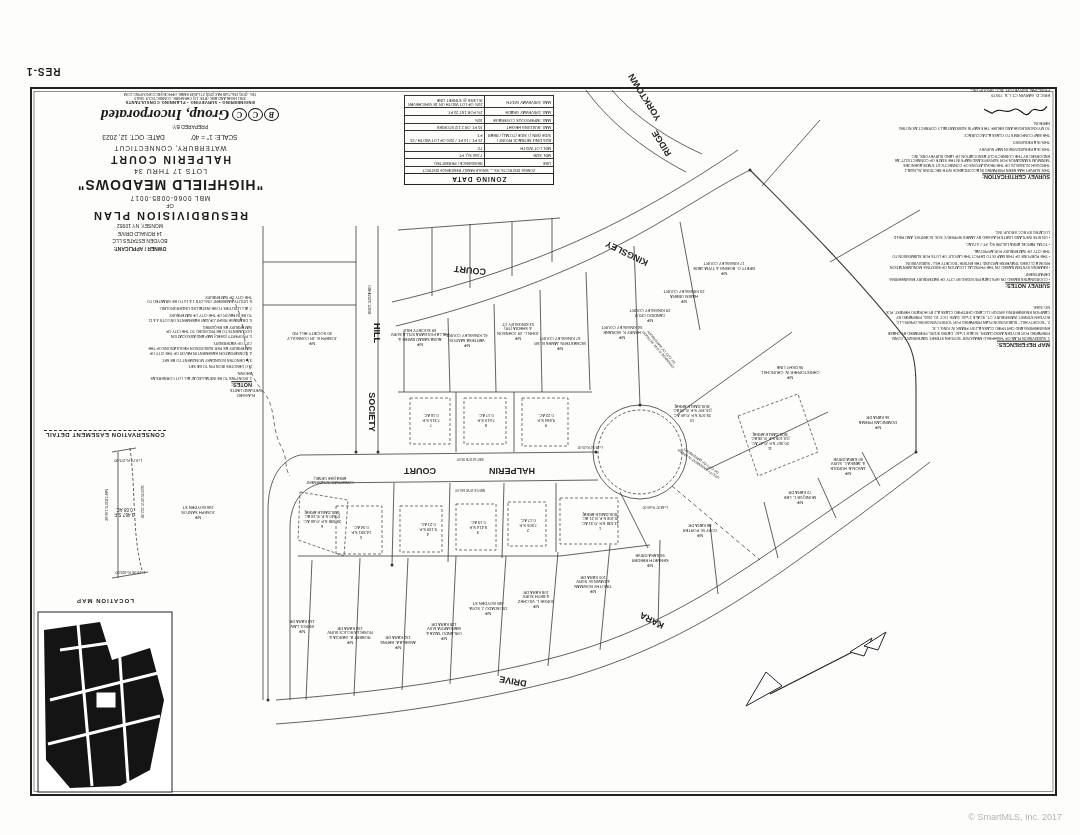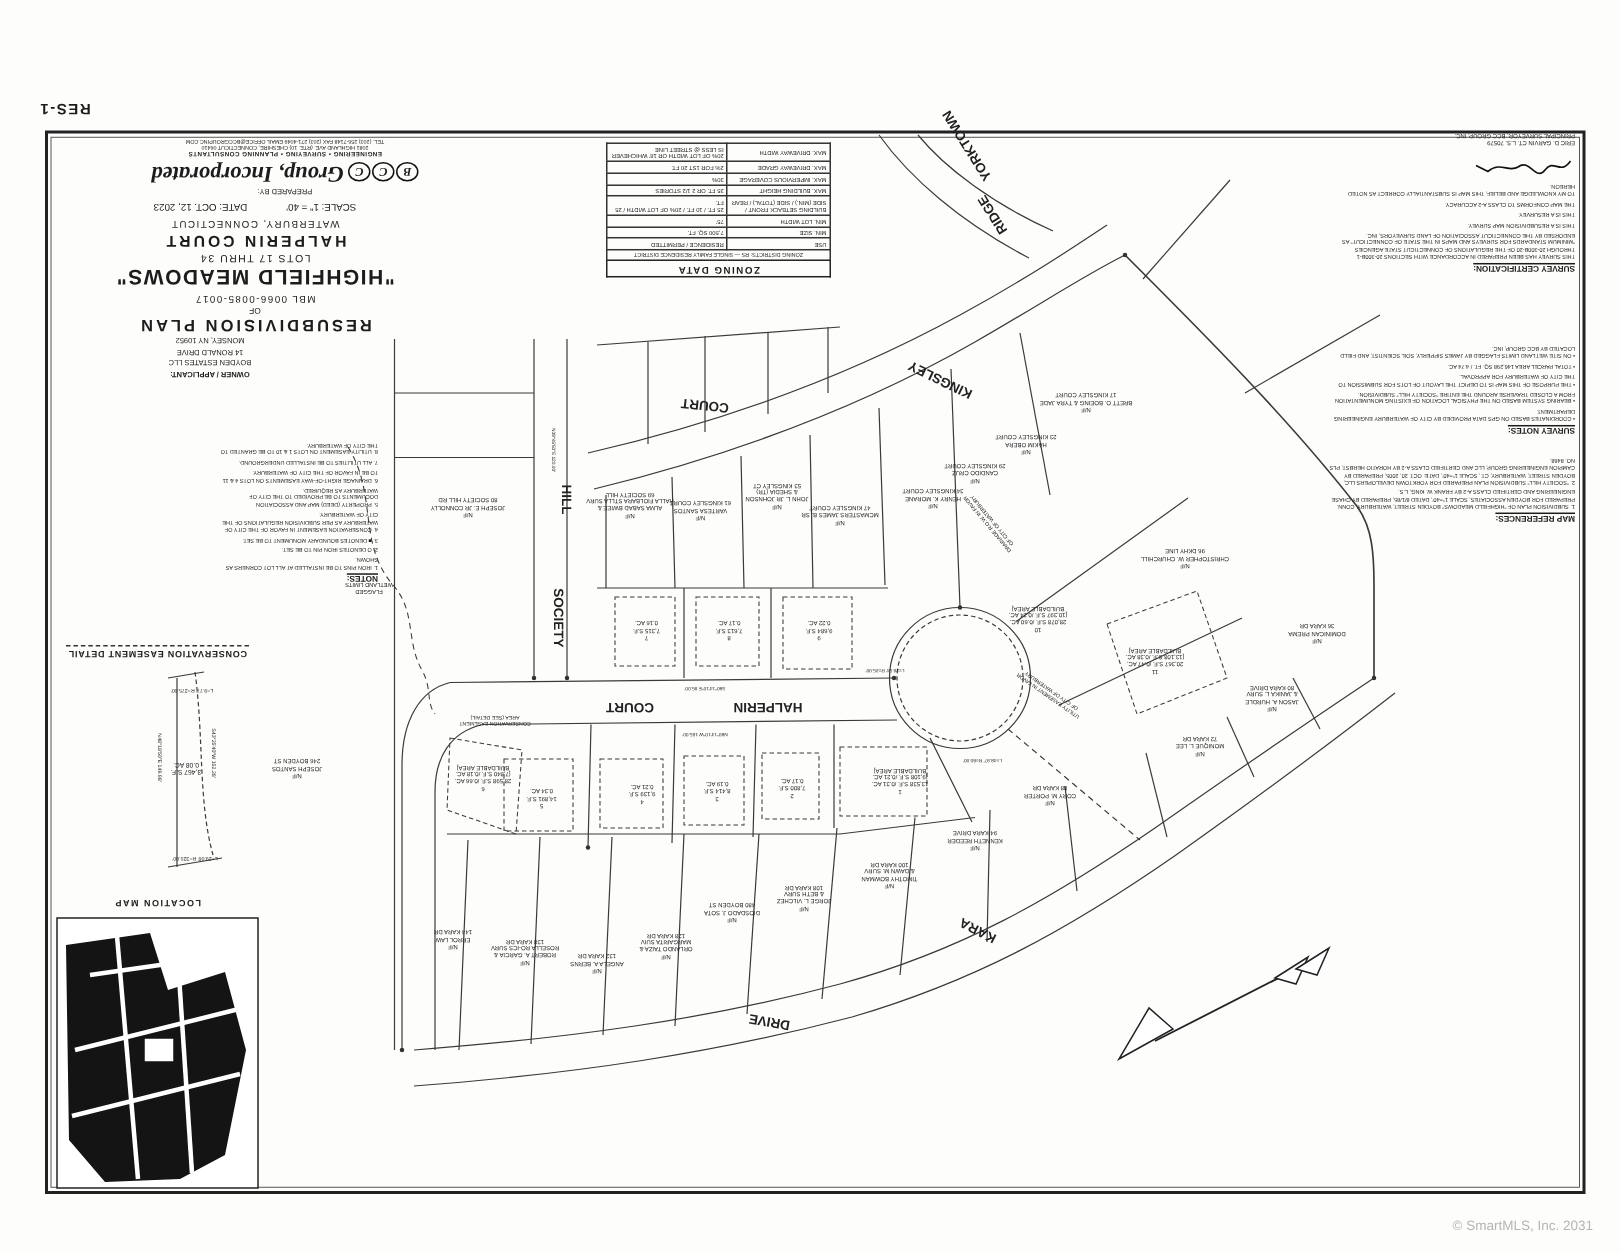--- a/index.html
+++ b/index.html
@@ -460,14 +460,14 @@
       <span class="maplabel" style="left: 142px; top: 502px; font-size: 3.5px; transform: translate(-50%, -50%) rotate(90deg);">S43°25'40"W  152.28'</span>
       <span class="maplabel" style="left: 130px; top: 572px; font-size: 3.5px; transform: translate(-50%, -50%) rotate(180deg);">L=29.06'  R=325.00'</span>
       <span class="maplabel" style="left: 128px; top: 460px; font-size: 3.5px; transform: translate(-50%, -50%) rotate(180deg);">L=9.77'  R=275.00'</span>
       <span class="maplabel" style="left: 470px; top: 458px; font-size: 3.2px; transform: translate(-50%, -50%) rotate(180deg);">S80°14'10"E  95.00'</span>
       <span class="maplabel" style="left: 470px; top: 489px; font-size: 3.2px; transform: translate(-50%, -50%) rotate(180deg);">N80°14'10"W  165.00'</span>
       <span class="maplabel" style="left: 368px; top: 300px; font-size: 3.2px; transform: translate(-50%, -50%) rotate(90deg);">N09°45'50"E  120.00'</span>
       <span class="maplabel" style="left: 655px; top: 506px; font-size: 3.2px; transform: translate(-50%, -50%) rotate(180deg);">L=48.97'  R=60.00'</span>
       <span class="maplabel" style="left: 590px; top: 446px; font-size: 3.2px; transform: translate(-50%, -50%) rotate(180deg);">L=29.54'  R=25.00'</span>
     </div>
 
-  <div class="blk copyright" style="right:18px;top:812px;left:auto;">© SmartMLS, Inc. 2031</div>
+  <div class="blk copyright" style="right:18px;top:812px;left:auto;">© SmartMLS, Inc. 2017</div>
 </div>
 
 </body></html>

